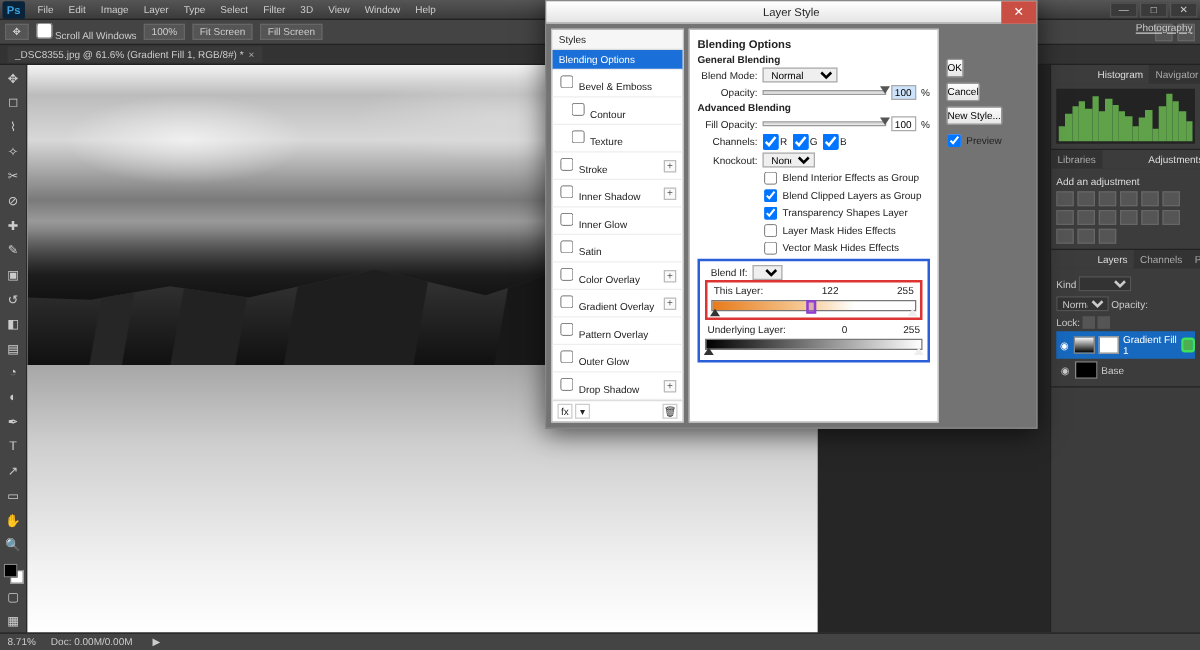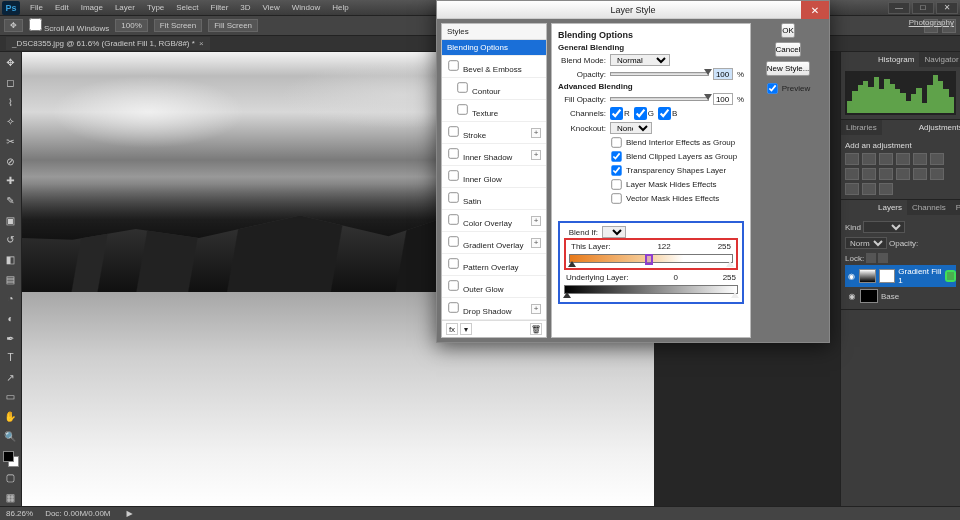--- a/index.html
+++ b/index.html
@@ -99,30 +99,30 @@
   .dlg-mid .sub { font-weight:bold; font-size:8px; margin-top:2px; }
   .row { display:flex; align-items:center; gap:4px; margin:2px 0; }
   .row label { width:48px; text-align:right; }
   .row select, .row input[type=text] { border:1px solid #aaa; font-size:8px; height:12px; padding:0 2px; }
   .slider { flex:1; height:4px; background:linear-gradient(#ccc,#eee); border:1px solid #999; position:relative; }
   .slider .thumbt { position:absolute; top:-4px; width:0; height:0; border-left:4px solid transparent; border-right:4px solid transparent; border-top:6px solid #555; }
   .chk { display:flex; align-items:center; gap:3px; margin:1px 0 1px 52px; }
   .chk input { transform:scale(0.8); }
   .channels { display:flex; gap:4px; align-items:center; }
   .channels div { display:flex; align-items:center; gap:1px; }
-  .blendif-box { border:2px solid #2b5fd9; padding:3px 4px 6px; margin-top:16px; }
+  .blendif-box { border:2px solid #2b5fd9; padding:3px 4px 6px; margin-top:2px; }
   .inner-red { border:2px solid #d33; padding:2px 3px 3px; }
   .grad-slider { height:9px; border:1px solid #777; background:linear-gradient(90deg,#000,#fff); position:relative; margin:3px 0 2px; }
   .grad-slider.orange { background:linear-gradient(90deg,#e87a1a,#f6cf9d 48%, #fff 70%); }
   .tri { position:absolute; bottom:-5px; width:0; height:0; border-left:4px solid transparent; border-right:4px solid transparent; border-bottom:6px solid #333; }
   .tri.white { border-bottom-color:#eee; }
   .split-mark { position:absolute; top:-1px; width:8px; height:11px; border:2px solid #8e3fcf; background:rgba(160,90,210,0.3); }
   .vals { display:flex; justify-content:space-between; font-size:8px; padding:0 2px; }
 
-  .dlg-right { width:66px; display:flex; flex-direction:column; gap:4px; align-items:center; padding:0 2px; }
+  .dlg-right { width:66px; display:flex; flex-direction:column; gap:4px; align-items:flex-start; padding:0 2px;margin-top:24px; }
   .dlg-right button { font-size:8px; padding:2px 0; background:linear-gradient(#fdfdfd,#e6e6e6); border:1px solid #999; border-radius:2px; }
   .dlg-right .prev { display:flex; align-items:center; gap:3px; font-size:8px; margin-top:2px; }
   .dlg-right .prev input { transform:scale(0.8); }
 
   
   .wslabel { position:absolute; top:18px; right:6px; font-size:8px; color:#ccc;text-decoration:underline; }
 </style>
 </head>
 <body>
 
@@ -285,21 +285,21 @@
       <div class="layer-row">
         <div class="eye">◉</div>
         <div class="thumb"></div>
         <span>Base</span>
       </div>
     </div>
   </div>
 </div>
 
 <div class="status">
-  <span>86.26%</span>
+  <span>8.71%</span>
   <span>Doc: 0.00M/0.00M</span>
   <span class="arrow">▶</span>
 </div>
 
 <div class="dialog">
   <div class="dlg-title">
     <span>Layer Style</span>
     <div class="close">✕</div>
   </div>
   <div class="dlg-body">

